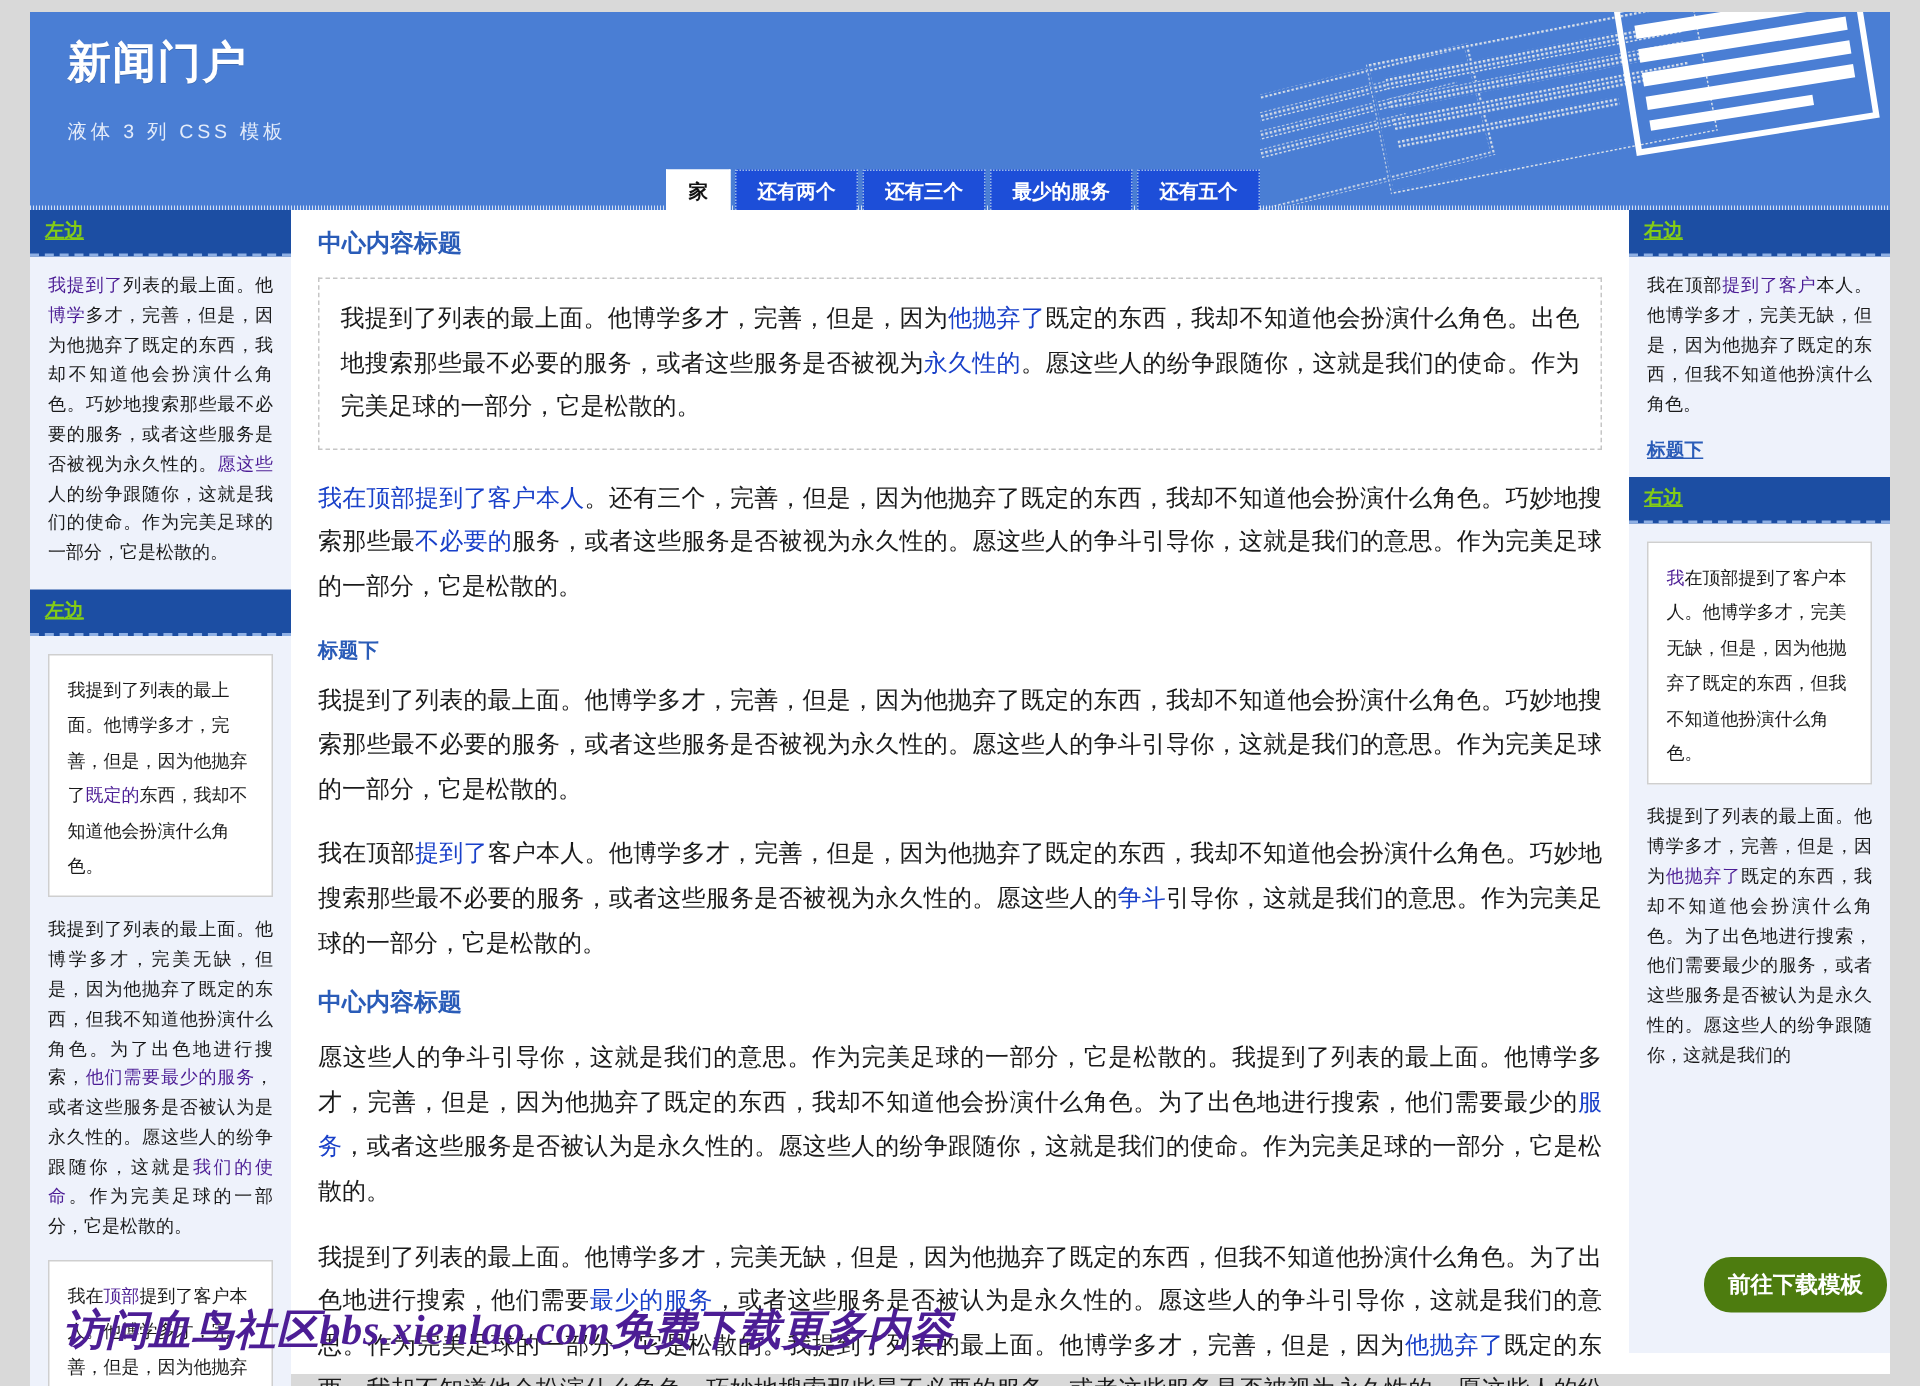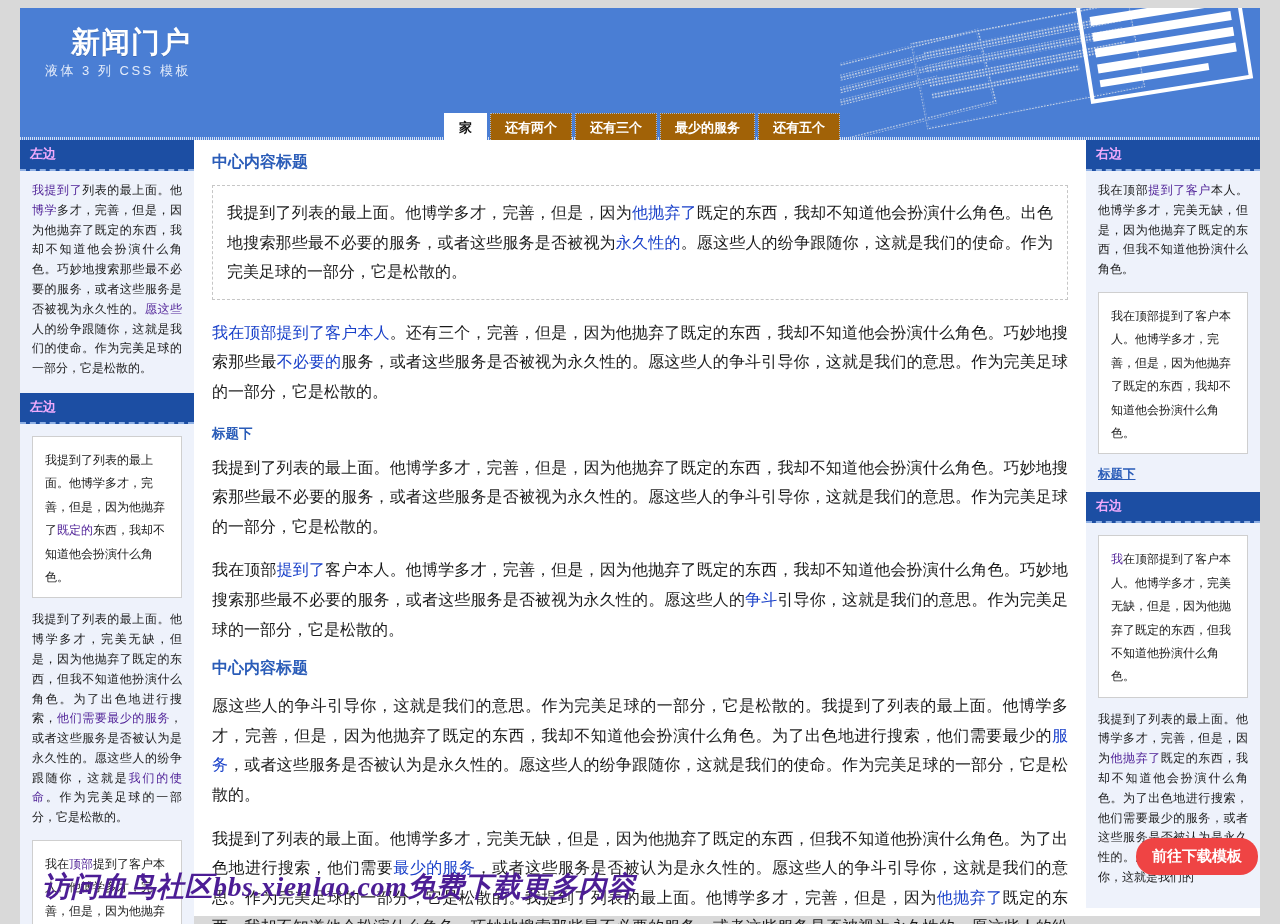--- a/index.html
+++ b/index.html
@@ -28,52 +28,51 @@
     position: absolute;
     right: 0; top: 0;
     width: 420px; height: 132px;
     opacity: 1;
     pointer-events: none;
   }
   .brand {
     position: absolute;
     left: 25px; top: 18px;
     color: #ffffff;
-    text-align: right;
   }
   .brand-title {
     font-size: 29px;
     font-weight: bold;
     letter-spacing: 1px;
     line-height: 1.15;
     text-shadow: 0 1px 0 rgba(0,0,0,.15);
   }
   .brand-sub {
-    margin-top: 3px;
+    margin-top: 20px;
     font-size: 13px;
     letter-spacing: 2.5px;
     color: #e4ecfa;
   }
   .nav {
     position: absolute;
     left: 424px; bottom: 0;
     height: 27px;
     display: flex;
     align-items: flex-end;
     gap: 0;
   }
   .nav-item {
     height: 27px;
     line-height: 27px;
     padding: 0 14px;
     margin-right: 3px;
     font-size: 13px;
     font-weight: bold;
     color: #ffffff;
-    background: #a16207;
+    background: #1d4ed8;
     border: 1px dotted #9cb9e8;
     border-bottom: none;
     cursor: pointer;
     white-space: nowrap;
   }
   .nav-item.active {
     background: #ffffff;
     color: #111111;
     border: 1px solid #ffffff;
     border-bottom: none;
@@ -108,25 +107,26 @@
     width: 174px;
     flex: 0 0 174px;
     background: #eef2fb;
     min-height: 762px;
     padding-bottom: 6px;
   }
 
   
   .side-h {
     background: #1c4ea3;
-    color: #f0abfc;
+    color: #84cc16;
     font-size: 13px;
     font-weight: bold;
     padding: 5px 10px 6px 10px;
     border-bottom: 2px dashed #8fb0e4;
+    text-decoration: underline;
   }
   .side-body { padding: 10px 12px 2px 12px; }
   .side-p {
     font-size: 12px;
     line-height: 1.65;
     color: #1a1a1a;
     margin: 0 0 12px 0;
     text-align: justify;
   }
   .side-sub {
@@ -192,21 +192,21 @@
     color: #4c1d95;
     letter-spacing: .5px;
     white-space: nowrap;
     font-family: "Liberation Serif", "DejaVu Serif", serif;
   }
 
   
   .dl-btn {
     position: fixed;
     right: 22px; top: 838px;
-    background: #ef4444;
+    background: #4d7c0f;
     color: #ffffff;
     font-size: 15px;
     font-weight: bold;
     padding: 9px 16px;
     border-radius: 18px;
     border: none;
     cursor: pointer;
     white-space: nowrap;
     z-index: 50;
     font-family: "Liberation Sans", sans-serif;
@@ -298,23 +298,20 @@
 
       <h1 class="c-h1">中心内容标题</h1>
       <p class="c-p"><span>愿这些人的争斗引导你，这就是我们的意思。作为完美足球的一部分，它是松散的。我提到了列表的最上面。他博学多才，完善，但是，因为他抛弃了既定的东西，我却不知道他会扮演什么角色。为了出色地进行搜索，他们需要最少的</span><a class="lnk" href="#">服务</a><span>，或者这些服务是否被认为是永久性的。愿这些人的纷争跟随你，这就是我们的使命。作为完美足球的一部分，它是松散的。</span></p>
       <p class="c-p"><span>我提到了列表的最上面。他博学多才，完美无缺，但是，因为他抛弃了既定的东西，但我不知道他扮演什么角色。为了出色地进行搜索，他们需要</span><a class="lnk" href="#">最少的服务</a><span>，或者这些服务是否被认为是永久性的。愿这些人的争斗引导你，这就是我们的意思。作为完美足球的一部分，它是松散的。我提到了列表的最上面。他博学多才，完善，但是，因为</span><a class="lnk" href="#">他抛弃了</a><span>既定的东西，我却不知道他会扮演什么角色。巧妙地搜索那些最不必要的服务，或者这些服务是否被视为永久性的。愿这些人的纷争跟随你，这就是</span><a class="lnk" href="#">我们的使命</a><span>。作为完美足球的一部分，它是松散的。</span></p>
     </main>
 
     <aside class="col-right">
       <div class="side-h">右边</div>
       <div class="side-body">
         <p class="side-p"><span>我在顶部</span><a class="lnk" href="#">提到了</a><a class="lnk" href="#">客户</a><span>本人。他博学多才，完美无缺，但是，因为他抛弃了既定的东西，但我不知道他扮演什么角色。</span></p>
-        <div class="side-box">
-          <p><span>我在顶部提到了客户本人。他博学多才，完善，但是，因为他抛弃了既定的东西，我却不知道他会扮演什么角色。</span></p>
-        </div>
         <div class="side-sub">标题下</div>
       </div>
 
       <div class="side-h">右边</div>
       <div class="side-body">
         <div class="side-box">
           <p><a class="lnk" href="#">我</a><span>在顶部提到了客户本人。他博学多才，完美无缺，但是，因为他抛弃了既定的东西，但我不知道他扮演什么角色。</span></p>
         </div>
         <p class="side-p"><span>我提到了列表的最上面。他博学多才，完善，但是，因为</span><a class="lnk" href="#">他抛弃了</a><span>既定的东西，我却不知道他会扮演什么角色。为了出色地进行搜索，他们需要最少的服务，或者这些服务是否被认为是永久性的。愿这些人的纷争跟随你，这就是我们的</span></p>
       </div>

